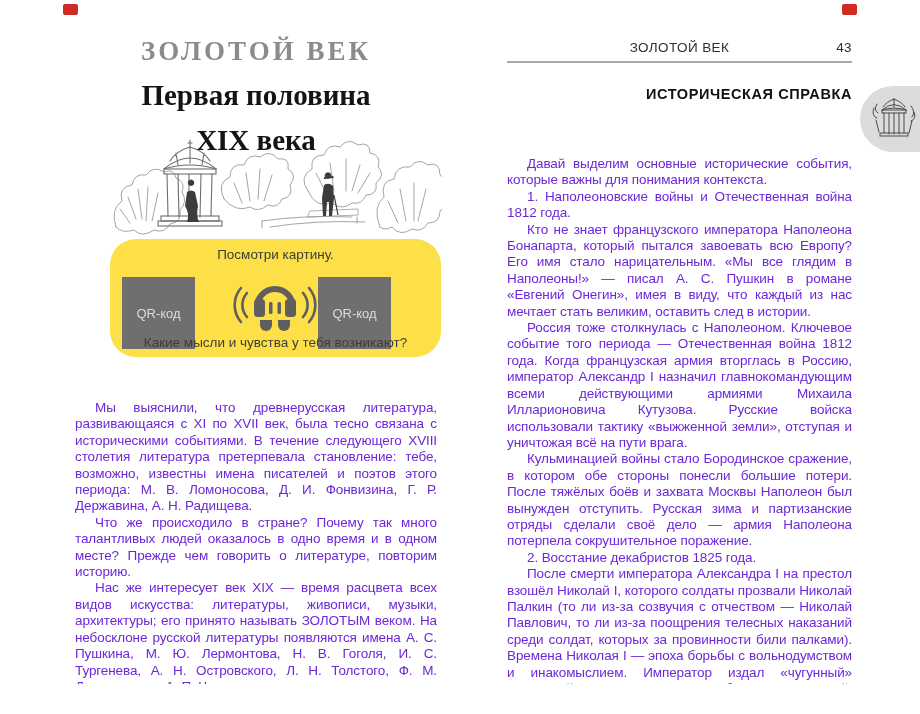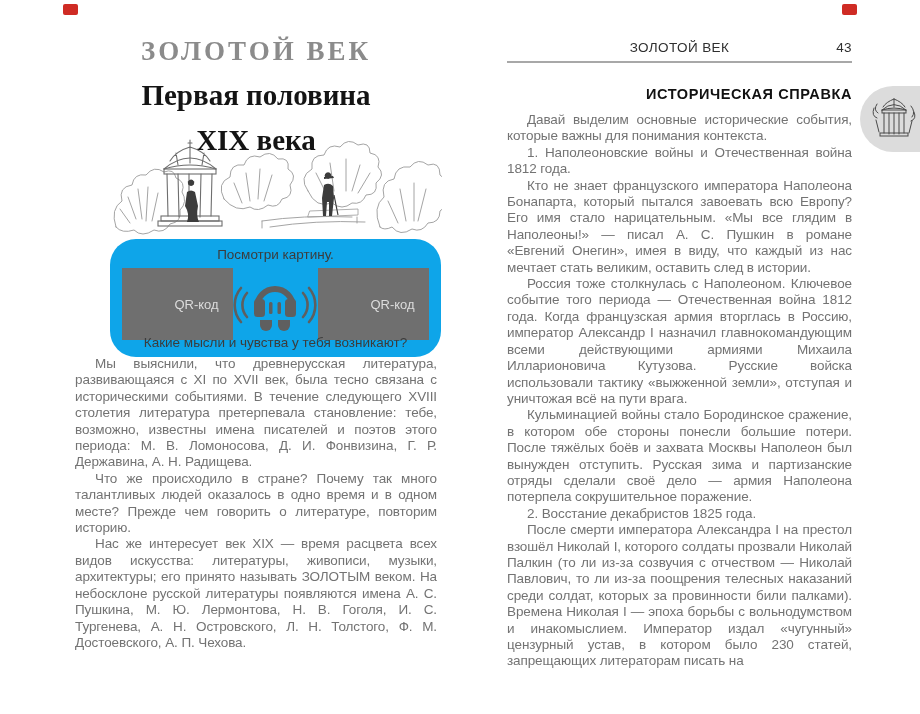--- a/index.html
+++ b/index.html
@@ -14,26 +14,26 @@
   .chapter-title{font-family:"Liberation Serif",serif;font-weight:bold;font-size:27px;
                  letter-spacing:3px;line-height:30px;}
   .subtitle{font-family:"Liberation Serif",serif;font-weight:bold;font-size:29px;
             color:#141414;line-height:31px;margin-top:14px;}
   .illustration{position:absolute;left:112px;top:139px;width:330px;height:98px;}
 
   .activity-box{position:absolute;left:110px;top:239px;width:331px;height:118px;
                 border-radius:26px;}
   .box-prompt{position:absolute;left:0;width:100%;text-align:center;font-size:13.5px;
               color:#3c3c3c;}
-  .qr{position:absolute;top:29px;width:73px;height:72px;display:flex;align-items:center;
-      justify-content:center;font-size:13px;color:#dcdcdc;padding-left:38px;}
+  .qr{position:absolute;top:38px;width:73px;height:72px;display:flex;align-items:center;
+      justify-content:center;font-size:13px;color:#dcdcdc;}
   .headphones{position:absolute;left:123px;top:34px;width:84px;height:58px;}
 
   .body-col{position:absolute;text-align:justify;font-size:13.5px;line-height:16.4px;
-            color:#737373;letter-spacing:-0.1px;}
+            color:#6d28d9;letter-spacing:-0.1px;margin-top:44px;}
   .body-col p{margin:0;text-indent:20px;}
   #left-body{left:75px;top:356px;width:362px;}
   #right-body{left:507px;top:112px;width:345px;}
 
   
   .running-head{position:absolute;left:507px;top:40px;width:345px;text-align:center;
                 font-size:13.5px;color:#2f2f2f;letter-spacing:0.4px;}
   .page-num{position:absolute;right:0;top:0;font-size:13.5px;color:#2f2f2f;}
   .head-rule{position:absolute;left:507px;top:61px;width:345px;height:2px;background:#a8a8a8;}
   .section-title{position:absolute;left:507px;top:86px;width:345px;text-align:right;
@@ -96,21 +96,21 @@
 
     <g fill="#3c3c3c" stroke="none">
       <path d="M79 47 a3.2 3.2 0 1 1 0.1 0z"></path>
       <path d="M75 53 q4 -3 8 0 l3 14 q-2 10 1 16 l-12 0 q3 -8 -2 -16z"></path>
       <path d="M216 40 a3.4 3.4 0 1 1 0.1 0 z M212 38 l9 -1 1 2 -10 1z"></path>
       <path d="M212 46 q5 -3 9 1 l1 12 -2 18 -3 0 0 -14 -2 0 -1 14 -3 0 -1 -18z"></path>
     </g>
     <path d="M222 56 l4 20" stroke="#3c3c3c" stroke-width="1.2" fill="none"></path>
   </svg>
 
-  <div class="activity-box" style="background:#0ea5e9;">
+  <div class="activity-box" style="background:#fde047;">
     <div class="box-prompt" style="top:8px;">Посмотри картину.</div>
 
     <div class="qr" style="left:12px;background:#6f6f6f;">
       <span>QR-код</span>
     </div>
 
     <svg class="headphones" viewBox="0 0 84 58">
       <g stroke="#5f5f5f" fill="none" stroke-linecap="round">
         <path d="M14 20 a18 18 0 0 0 0 24" stroke-width="2.6"></path>
         <path d="M8 15 a26 26 0 0 0 0 34" stroke-width="2.6"></path>

